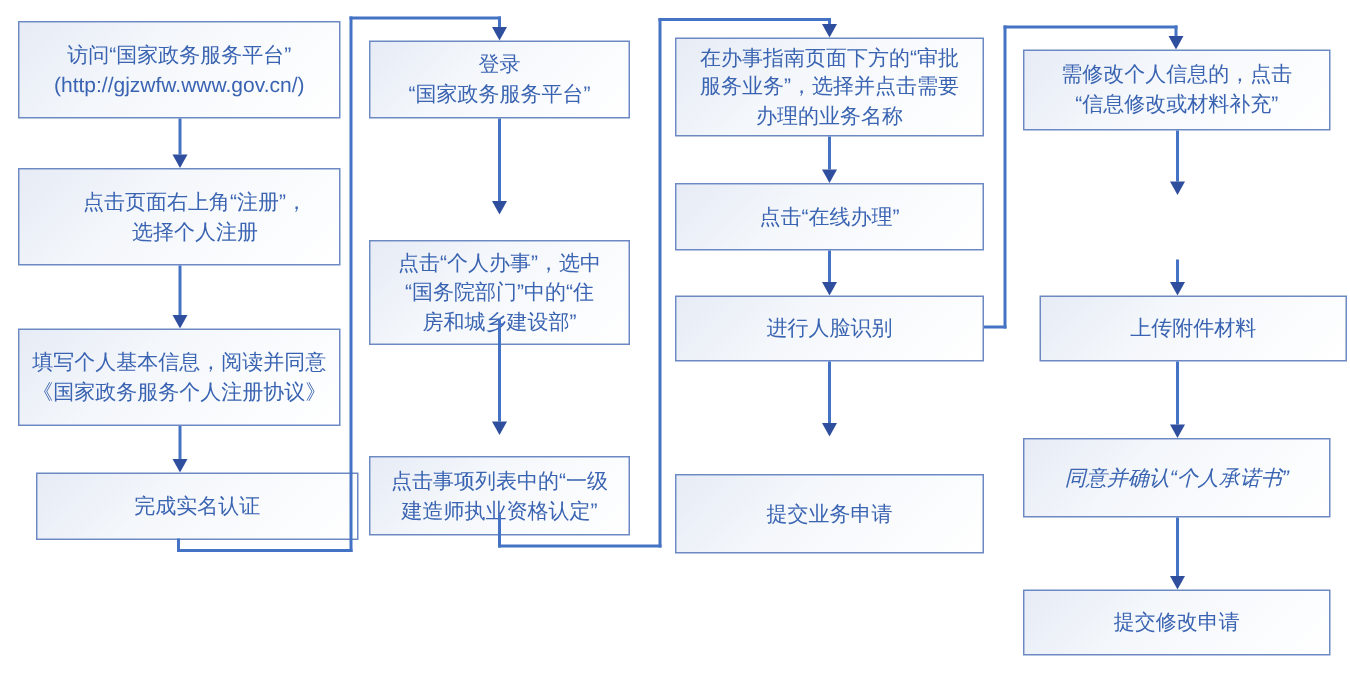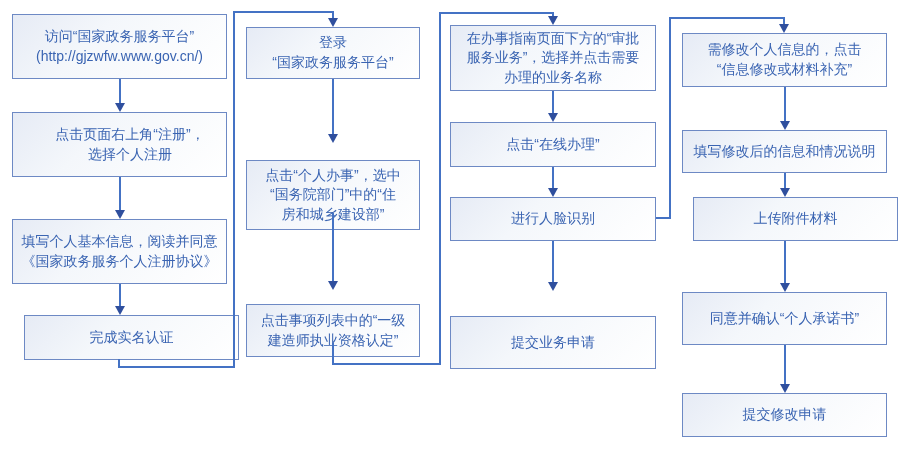--- a/index.html
+++ b/index.html
@@ -64,27 +64,26 @@
     <div class="seg" style="left: 552px; top: 167px; width: 2px; height: 21px;"></div>
     <div class="tri" style="left: 548px; top: 188px;"></div>
     <div class="box" style="left: 450px; top: 197px; width: 206px; height: 44px;">进行人脸识别</div>
     <div class="seg" style="left: 552px; top: 241px; width: 2px; height: 41px;"></div>
     <div class="tri" style="left: 548px; top: 282px;"></div>
     <div class="box" style="left: 450px; top: 291px; width: 206px; height: 53px; margin-top: 25px;">提交业务申请</div>
     <div class="box" style="left: 682px; top: 33px; width: 205px; height: 54px;">需修改个人信息的，点击
 “信息修改或材料补充”</div>
     <div class="seg" style="left: 784px; top: 87px; width: 2px; height: 34px;"></div>
     <div class="tri" style="left: 780px; top: 121px;"></div>
-    <div class="box" style="left: 682px; top: 130px; width: 205px; height: 43px;">填写修改后的信息和情况说明</div>
     <div class="seg" style="left: 784px; top: 173px; width: 2px; height: 15px;"></div>
     <div class="tri" style="left: 780px; top: 188px;"></div>
     <div class="box" style="left: 682px; top: 197px; width: 205px; height: 44px; margin-left: 11px;">上传附件材料</div>
     <div class="seg" style="left: 784px; top: 241px; width: 2px; height: 42px;"></div>
     <div class="tri" style="left: 780px; top: 283px;"></div>
-    <div class="box" style="left: 682px; top: 292px; width: 205px; height: 53px;">同意并确认“个人承诺书”</div>
+    <div class="box" style="left: 682px; top: 292px; width: 205px; height: 53px; font-style: italic;">同意并确认“个人承诺书”</div>
     <div class="seg" style="left: 784px; top: 345px; width: 2px; height: 39px;"></div>
     <div class="tri" style="left: 780px; top: 384px;"></div>
     <div class="box" style="left: 682px; top: 393px; width: 205px; height: 44px;">提交修改申请</div>
     <div class="seg" style="left: 118px; top: 359px; width: 2px; height: 9px;"></div>
     <div class="seg" style="left: 118px; top: 366px; width: 117px; height: 2px;"></div>
     <div class="seg" style="left: 233px; top: 11px; width: 2px; height: 357px;"></div>
     <div class="seg" style="left: 233px; top: 11px; width: 101px; height: 2px;"></div>
     <div class="seg" style="left: 332px; top: 11px; width: 2px; height: 8px;"></div>
     <div class="tri" style="left: 328px; top: 18px;"></div>
     <div class="seg" style="left: 332px; top: 343px; width: 2px; height: 22px;"></div>

